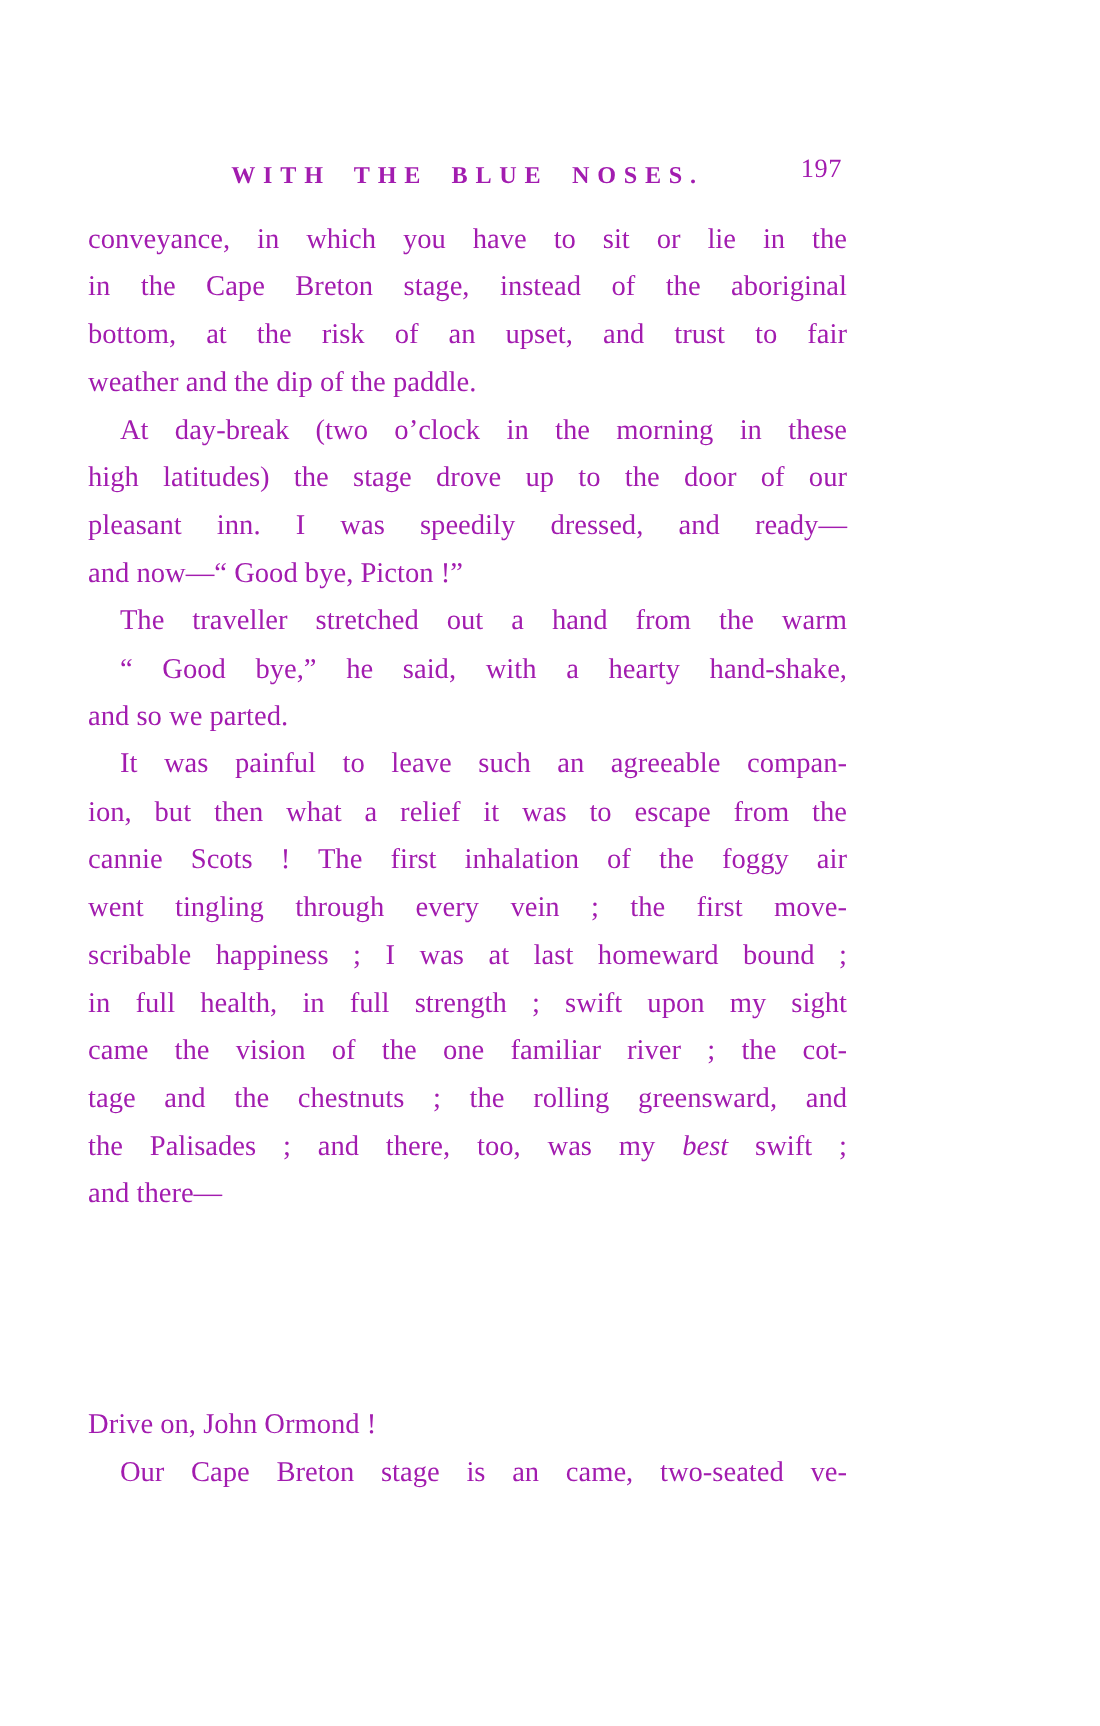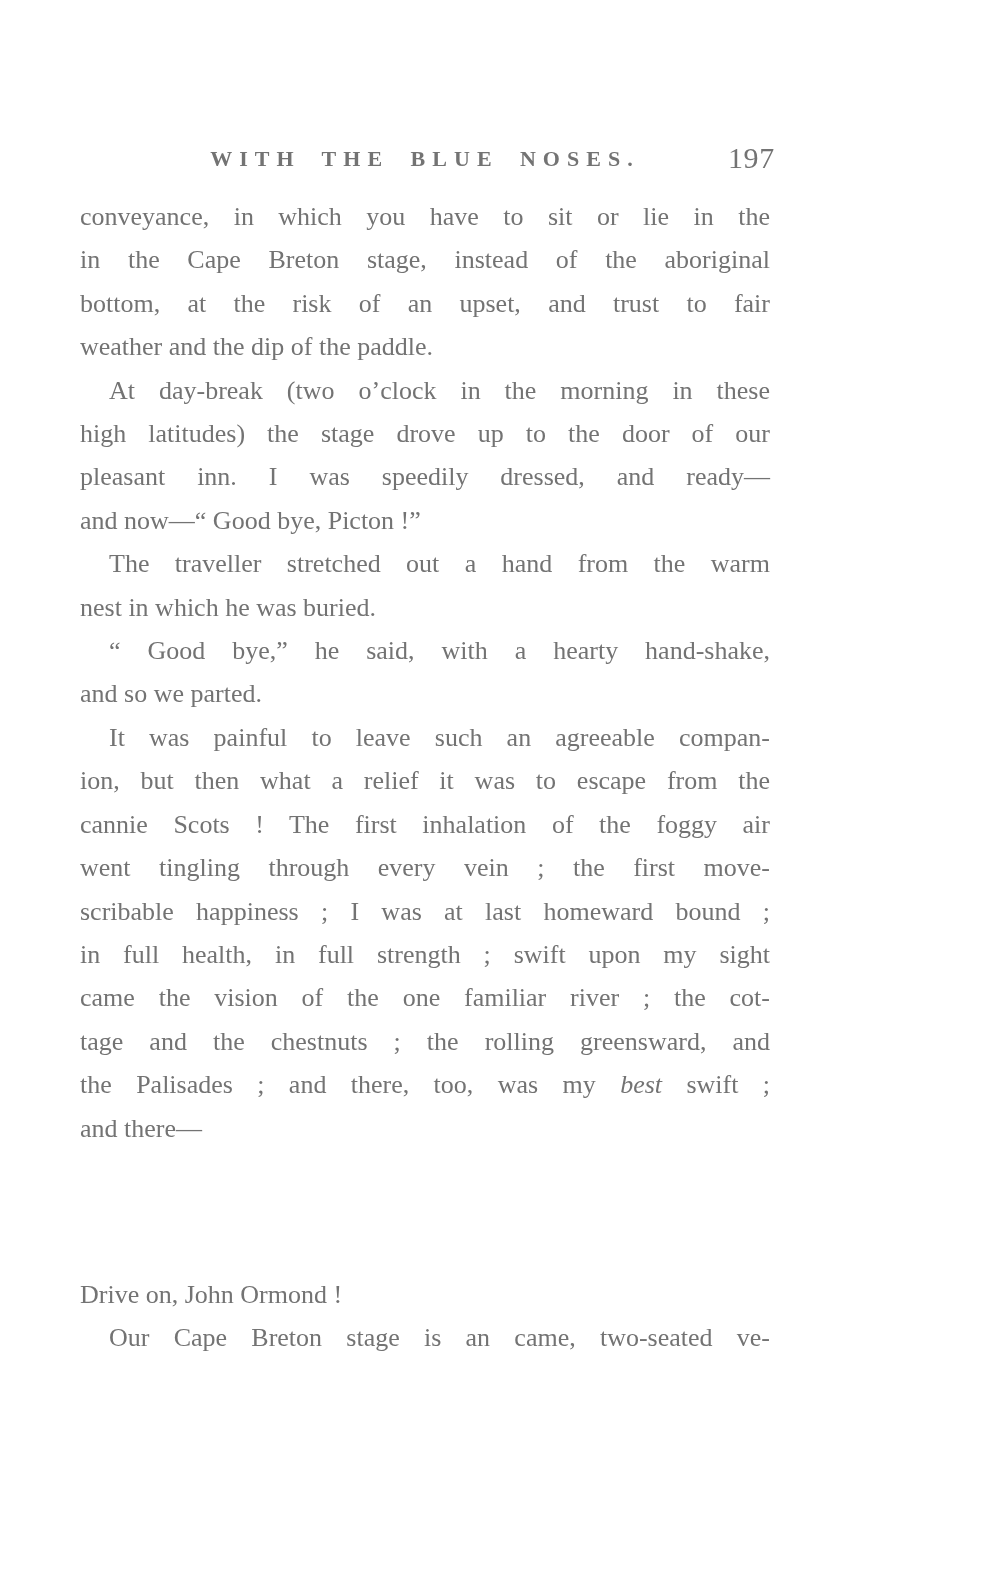--- a/index.html
+++ b/index.html
@@ -5,41 +5,41 @@
   html, body {
     margin: 0;
     padding: 0;
     background: #ffffff;
   }
   .page {
     position: relative;
     width: 1000px;
     height: 1569px;
     background: #ffffff;
-    color: #737373;
+    color: #a21caf;
     font-family: "Liberation Serif", "DejaVu Serif", serif;
     overflow: hidden;
   }
   .running-head {
     position: absolute;
     left: 80px;
     top: 146px;
     width: 690px;
     text-align: center;
     font-size: 22px;
     font-weight: 700;
     letter-spacing: 0.32em;
     word-spacing: 0.40em;
     white-space: nowrap;
   }
   .page-number {
     position: absolute;
     left: 728px;
     top: 141px;
-    font-size: 30px;
+    font-size: 24px;
     font-weight: 400;
     letter-spacing: 0.02em;
   }
   .body-text {
     position: absolute;
     left: 80px;
     top: 195px;
     width: 690px;
     font-size: 26px;
     line-height: 43.4px;
@@ -89,21 +89,20 @@
   <div class="body-text">
     <div class="line j">conveyance, in which you have to sit or lie in the</div>
     <div class="line j">in the Cape Breton stage, instead of the aboriginal</div>
     <div class="line j">bottom, at the risk of an upset, and trust to fair</div>
     <div class="line">weather and the dip of the paddle.</div>
     <div class="line j indent">At day-break (two o’clock in the morning in these</div>
     <div class="line j">high latitudes) the stage drove up to the door of our</div>
     <div class="line j">pleasant inn.  I was speedily dressed, and ready—</div>
     <div class="line">and now—“ Good bye, Picton !”</div>
     <div class="line j indent">The traveller stretched out a hand from the warm</div>
-    <div class="line">nest in which he was buried.</div>
     <div class="line j indent">“ Good bye,” he said, with a hearty hand-shake,</div>
     <div class="line">and so we parted.</div>
     <div class="line j indent">It was painful to leave such an agreeable compan-</div>
     <div class="line j">ion, but then what a relief it was to escape from the</div>
     <div class="line j">cannie Scots !  The first inhalation of the foggy air</div>
     <div class="line j">went tingling through every vein ; the first move-</div>
     <div class="line j">scribable happiness ; I was at last homeward bound ;</div>
     <div class="line j">in full health, in full strength ;  swift upon my sight</div>
     <div class="line j">came the vision of the one familiar river ;  the cot-</div>
     <div class="line j">tage and the chestnuts ; the rolling greensward, and</div>

